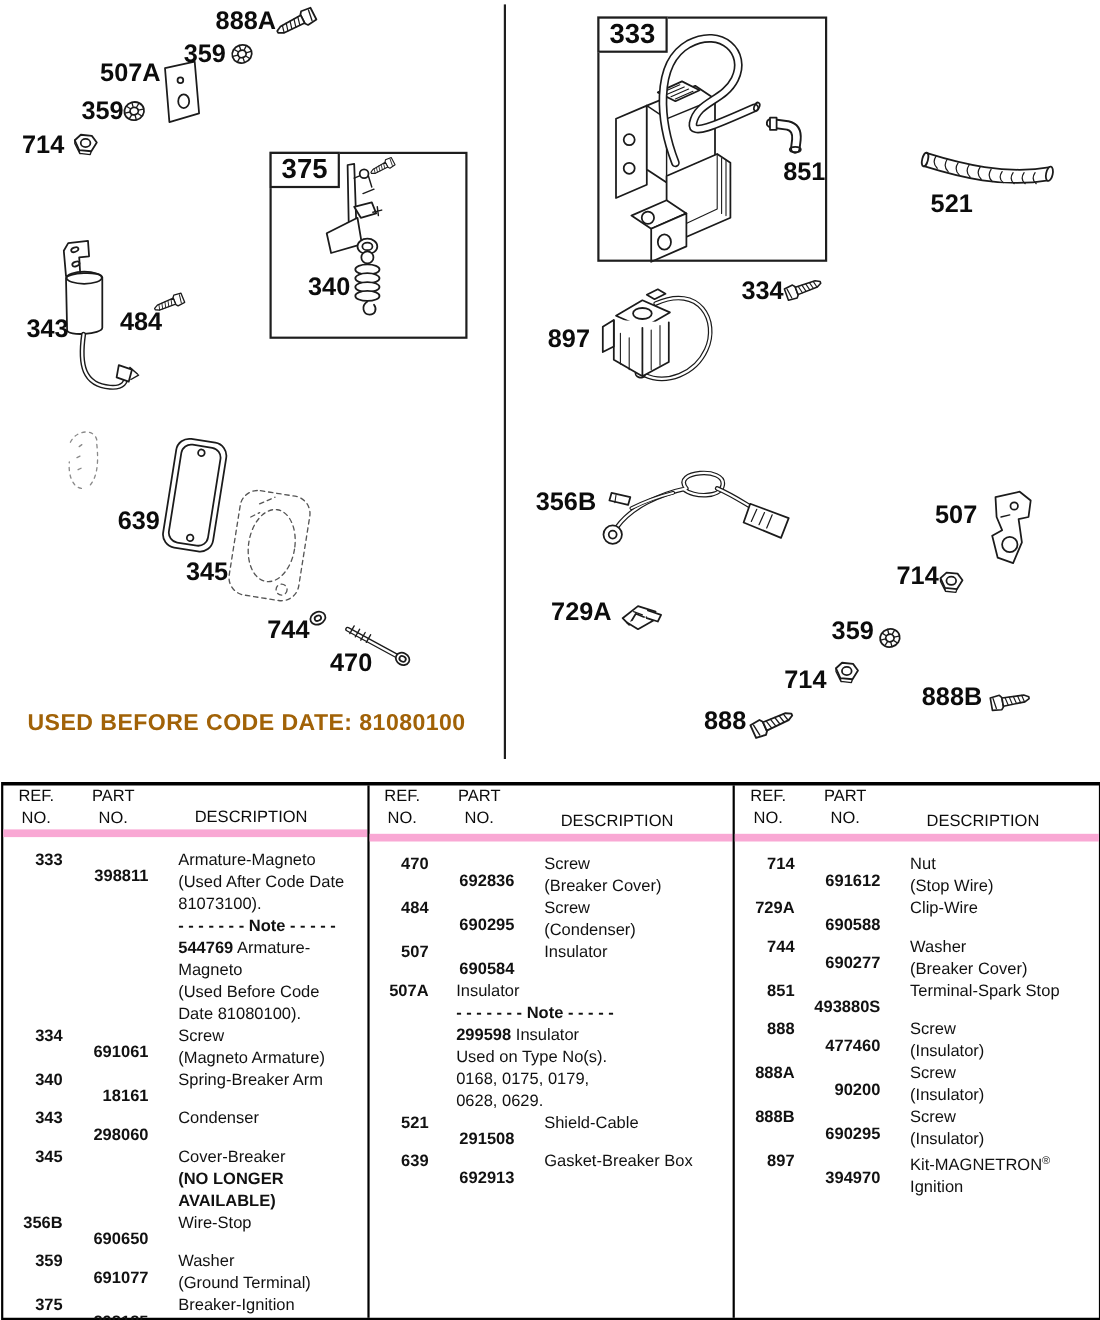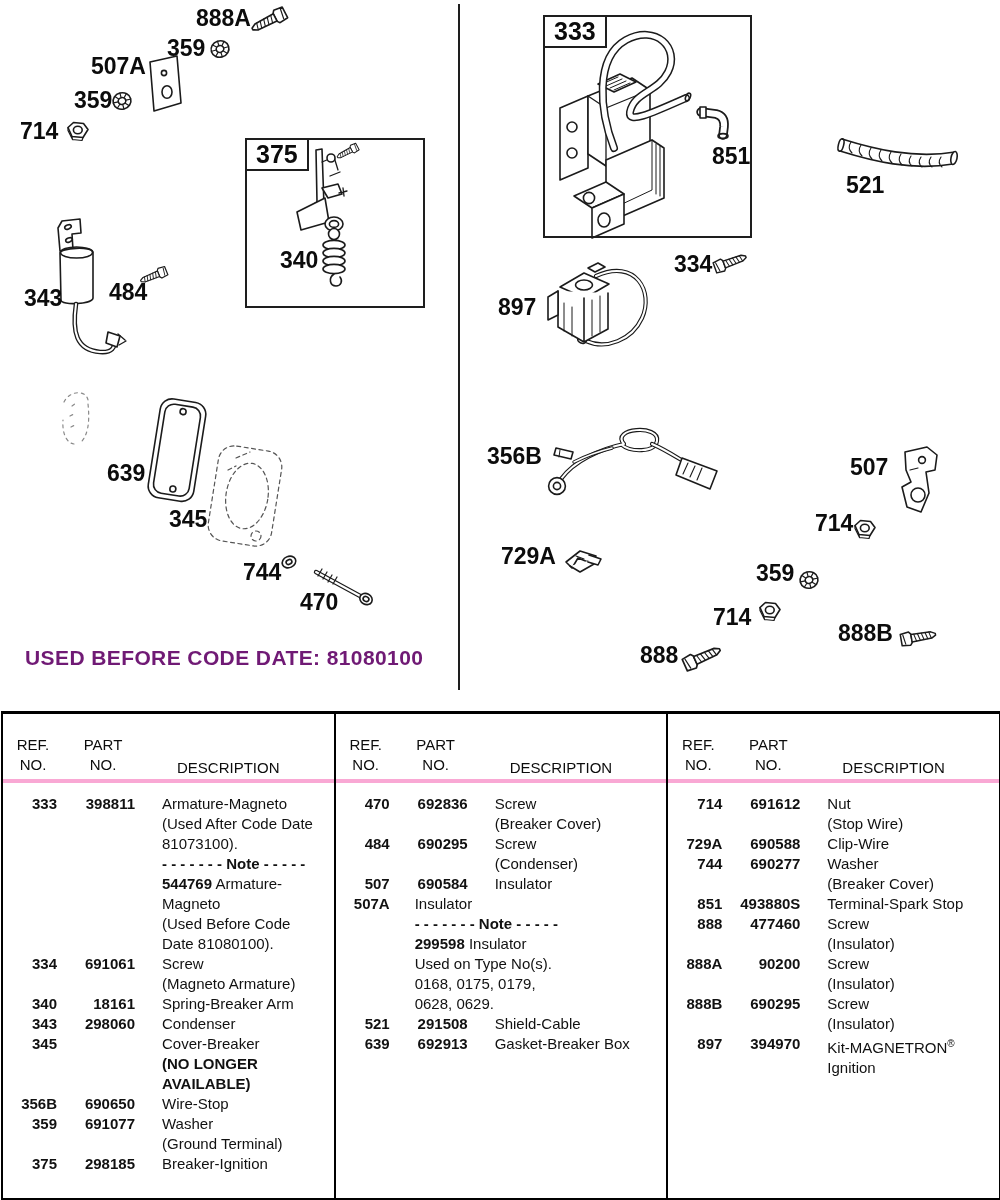--- a/index.html
+++ b/index.html
@@ -15,44 +15,44 @@
     position:absolute;font-weight:bold;font-size:23px;line-height:24px;
     color:#0c0c0c;letter-spacing:0px;white-space:nowrap;
   }
   .boxframe{position:absolute;border:2px solid #1e1e1e;background:transparent;}
   .boxlabel{
     position:absolute;border:2px solid #1e1e1e;background:#fff;
     font-weight:bold;font-size:25px;line-height:29px;padding:0 9px;color:#0c0c0c;
   }
   .divider{position:absolute;background:#1e1e1e;}
   .footnote{
-    position:absolute;font-weight:bold;font-size:21px;color:#701a75;
+    position:absolute;font-weight:bold;font-size:21px;color:#a16207;
     letter-spacing:0.4px;white-space:nowrap;
   }
   svg.partart{position:absolute;left:0;top:0;}
   svg.partart *{vector-effect:none;}
   
   .parts-table{
     position:absolute;left:1px;top:711px;width:996px;height:484px;
     border:2px solid #000;border-top-width:3px;display:flex;background:#fff;
   }
   .tcol{flex:1 1 0;display:flex;flex-direction:column;min-width:0;}
   .tcol + .tcol{border-left:2px solid #000;}
   .thead{
     display:grid;grid-template-columns:60px 80px 1fr;
-    border-bottom:4px solid #f9a8d4;height:44px;padding-top:21px;box-sizing:content-box;
+    border-bottom:7px solid #f9a8d4;height:44px;padding-top:0;box-sizing:content-box;
     font-size:15px;line-height:20px;color:#0c0c0c;
   }
   .thead .h-ref{text-align:center;}
   .thead .h-part{text-align:center;}
   .thead .h-desc{padding-left:34px;display:flex;align-items:flex-end;padding-bottom:1px;}
   .tbody{padding-top:11px;}
   .trow{display:grid;grid-template-columns:60px 80px 1fr;font-size:15px;line-height:20px;}
   .c-ref{text-align:right;padding-right:6px;font-weight:bold;white-space:nowrap;}
-  .c-part{text-align:right;padding-right:8px;font-weight:bold;white-space:nowrap;}
+  .c-part{text-align:right;padding-right:8px;font-weight:bold;white-space:nowrap;margin-top:15px;}
   .c-desc{padding-left:9px;padding-right:2px;}
   .dline{white-space:nowrap;margin-left:10px;}
   .b{font-weight:bold;}
   .sup{vertical-align:super;font-size:10px;}
 </style>
 </head>
 <body>
 
 <div class="stage">
 

